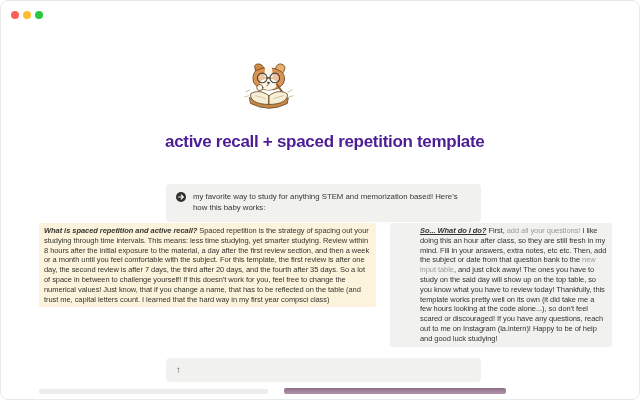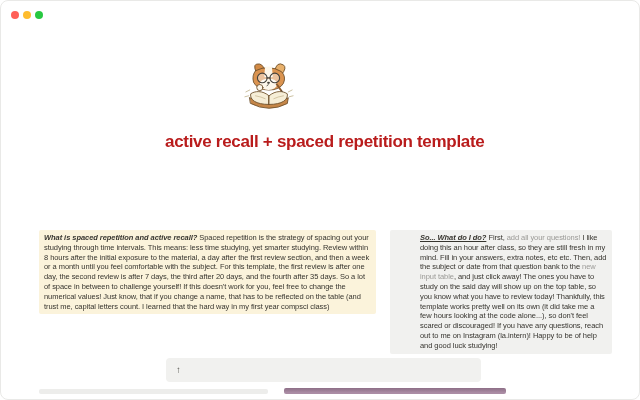--- a/index.html
+++ b/index.html
@@ -6,31 +6,31 @@
   body{font-family:"Liberation Sans","DejaVu Sans",sans-serif;color:#37352f;}
   .window{position:relative;width:640px;height:400px;background:#ffffff;
           border:1px solid #e9e9e7;border-radius:8px;overflow:hidden;box-sizing:border-box;}
   .traffic{position:absolute;left:10px;top:10px;display:flex;gap:4px;}
   .dot{width:8px;height:8px;border-radius:50%;}
   .dot-red{background:#ff5f57;}
   .dot-yellow{background:#febc2e;}
   .dot-green{background:#28c841;}
   .page-icon{position:absolute;left:241px;top:60px;width:54px;height:58px;}
   .page-title{position:absolute;left:164px;top:130px;width:332px;
-              font-size:17px;font-weight:700;line-height:21.5px;letter-spacing:-0.3px;color:#b91c1c;margin:0;}
+              font-size:17px;font-weight:700;line-height:21.5px;letter-spacing:-0.3px;color:#4c1d95;margin:0;}
   .callout{position:absolute;left:165px;width:315px;box-sizing:border-box;
            background:#f1f1ef;border-radius:4px;padding:7px 10px;
            display:flex;gap:7px;align-items:flex-start;
            font-size:7.8px;line-height:11px;color:#37352f;}
   .callout-intro{top:183px;min-height:38px;}
   .callout-footer{top:357px;min-height:24px;align-items:center;}
   .callout-text{margin:0;}
   .circle-arrow{flex:0 0 auto;margin-top:1px;}
   .up-arrow{flex:0 0 auto;font-size:9.5px;color:#54534e;line-height:1;}
-  .col{position:absolute;top:229px;box-sizing:border-box;border-radius:2px;
+  .col{position:absolute;top:222px;box-sizing:border-box;border-radius:2px;
        font-size:7.5px;line-height:9.8px;letter-spacing:-0.06px;color:#37352f;padding:3px 5px;}
   .col-left{left:38px;width:337px;background:#fbf3db;}
   .col-right{left:389px;width:222px;background:#f1f1ef;padding-left:30px;}
   .lead{font-weight:700;font-style:italic;}
   .lead-underline{text-decoration:underline;}
   .link-gray{color:#9b9a97;}
   .strip{position:absolute;border-radius:2px;}
   .strip-gray{left:38px;top:388px;width:229px;height:5px;background:#ededeb;}
   .strip-purple{left:283px;top:387px;width:222px;height:6px;
                 background:linear-gradient(180deg,#8d6e86 0%,#ab8da5 80%);}
@@ -72,20 +72,29 @@
           <path d="M28 36 C35 30 43 31 47 34 C48 40 42 45 28 45 Z" fill="#f6eed7"></path>
           <path d="M28 36 L28 45" fill="none" stroke-width="0.7"></path>
           <path d="M14 36 Q20 37 24 39 M33 39 Q37 37 43 36" fill="none" stroke="#b9a77d" stroke-width="0.6"></path>
         </g>
       </svg>
     </span>
   </div>
 
   <h1 class="page-title">active recall + spaced repetition template</h1>
 
+  <div class="callout callout-intro">
+    <span class="circle-arrow">
+      <svg width="10" height="10" viewBox="0 0 10 10">
+        <circle cx="5" cy="5" r="5" fill="#2f2f2d"></circle>
+        <path d="M2.6 5 H7 M5.2 2.9 L7.3 5 L5.2 7.1" stroke="#ffffff" stroke-width="1.1" fill="none" stroke-linecap="round" stroke-linejoin="round"></path>
+      </svg>
+    </span>
+    <p class="callout-text">my favorite way to study for anything STEM and memorization based! Here's how this baby works:</p>
+  </div>
 
   <div class="col col-left"><span class="lead">What is spaced repetition and active recall?</span><span> Spaced repetition is the strategy of spacing out your studying through time intervals. This means: less time studying, yet smarter studying. Review within 8 hours after the initial exposure to the material, a day after the first review section, and then a week or a month until you feel comfortable with the subject. For this template, the first review is after one day, the second review is after 7 days, the third after 20 days, and the fourth after 35 days. So a lot of space in between to challenge yourself! If this doesn't work for you, feel free to change the numerical values! Just know, that if you change a name, that has to be reflected on the table (and trust me, capital letters count. I learned that the hard way in my first year compsci class)</span></div>
 
   <div class="col col-right"><span class="lead lead-underline">So... What do I do?</span><span> First, </span><span class="link-gray">add all your questions!</span><span> I like doing this an hour after class, so they are still fresh in my mind. Fill in your answers, extra notes, etc etc. Then, add the subject or date from that question bank to the </span><span class="link-gray">new input table</span><span>, and just click away! The ones you have to study on the said day will show up on the top table, so you know what you have to review today!  Thankfully, this template works pretty well on its own (it did take me a few hours looking at the code alone...), so don't feel scared or discouraged! If you have any questions, reach out to me on Instagram (la.intern)! Happy to be of help and good luck studying!</span></div>
 
   <div class="callout callout-footer">
     <span class="up-arrow">↑</span>
   </div>
 
   <div class="strip strip-gray"></div>

